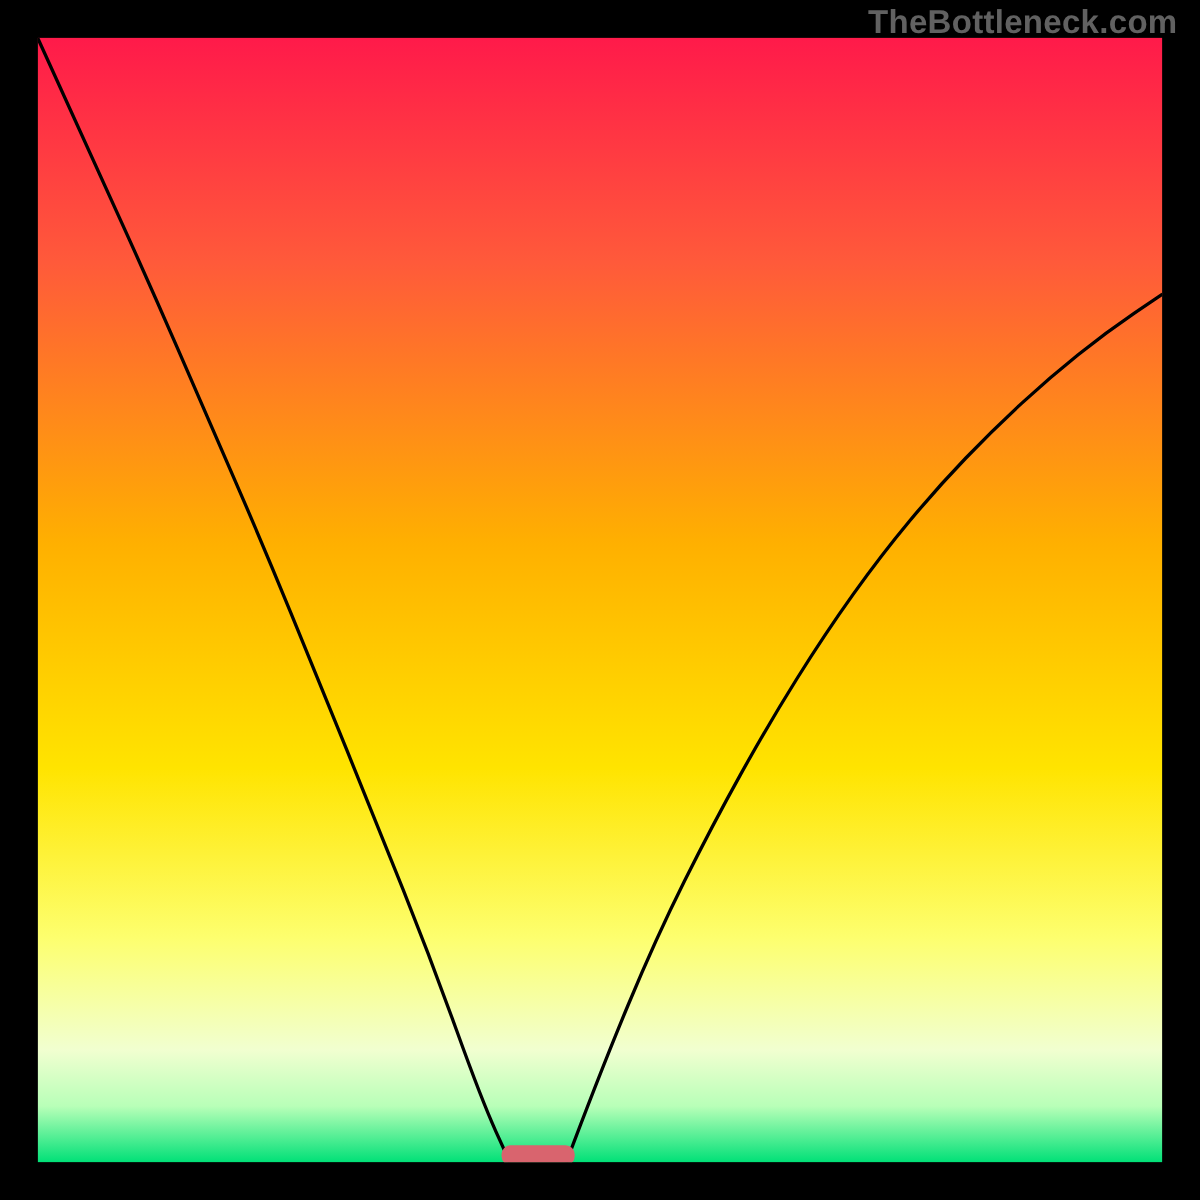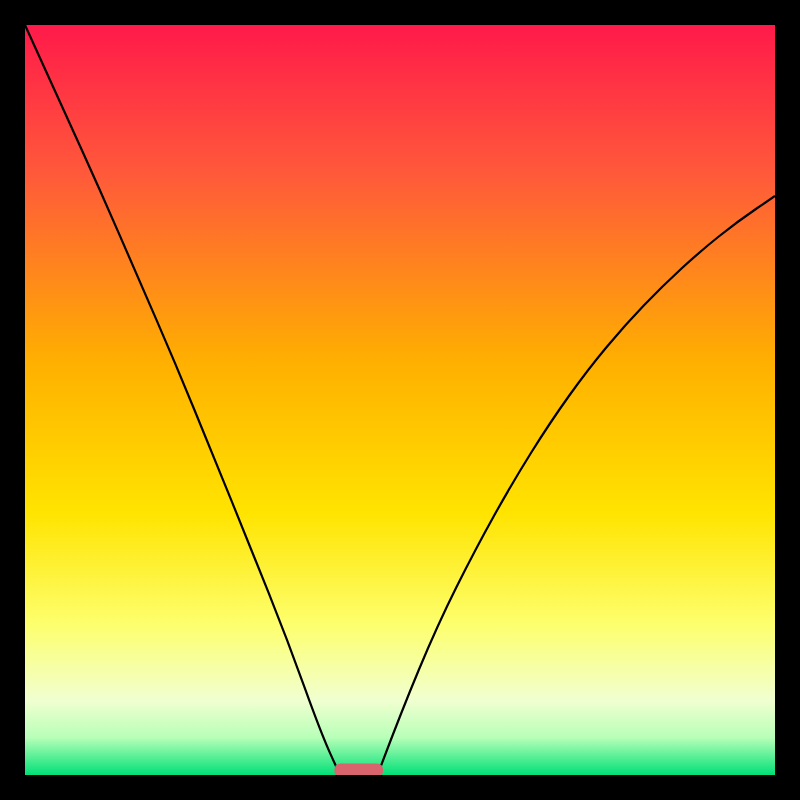--- a/index.html
+++ b/index.html
@@ -60,13 +60,14 @@
             <stop offset="100%" stop-color="#00e077"></stop>
           </linearGradient>
       </defs>
       <rect id="bg-rect" x="0" y="0" width="750" height="750" fill="url(#bg-grad)"></rect>
       <path id="left-curve" fill="none" stroke="#000" stroke-width="2.2" d="M 0 0 Q 37.5 82.5 56.25 123.75 Q 75 165 93.75 208.125 Q 112.5 251.25 131.25 294.375 Q 150 337.49999999999994 168.75 383.25 Q 187.5 429 206.25 475.125 Q 225 521.25 243.75 568.125 Q 262.5 615 279.375 661.875 Q 296.25 708.75 305.625 729.375 T 315 750"></path>
       <path id="right-curve" fill="none" stroke="#000" stroke-width="2.2" d="M 352.5 750 Q 375 690 393.75 645 Q 412.50000000000006 600 431.25 562.5 Q 450 525 468.75 491.25 Q 487.5 457.5 506.25 427.5 Q 525 397.5 543.75 371.25 Q 562.5 345 581.25 322.5 Q 600 300 618.75 280.5 Q 637.5 261 656.25 243.75 Q 675 226.5 693.75 211.5 Q 712.5 196.5 731.25 183.75 T 750 171"></path>
       <rect id="marker" rx="6" ry="6" x="309.375" y="738.5" width="48.75" height="13.499999999999998" fill="#d9646e"></rect>
     </svg>
   </div>
 
+  <div class="watermark">TheBottleneck.com</div>
 </div>
 
 </body></html>

